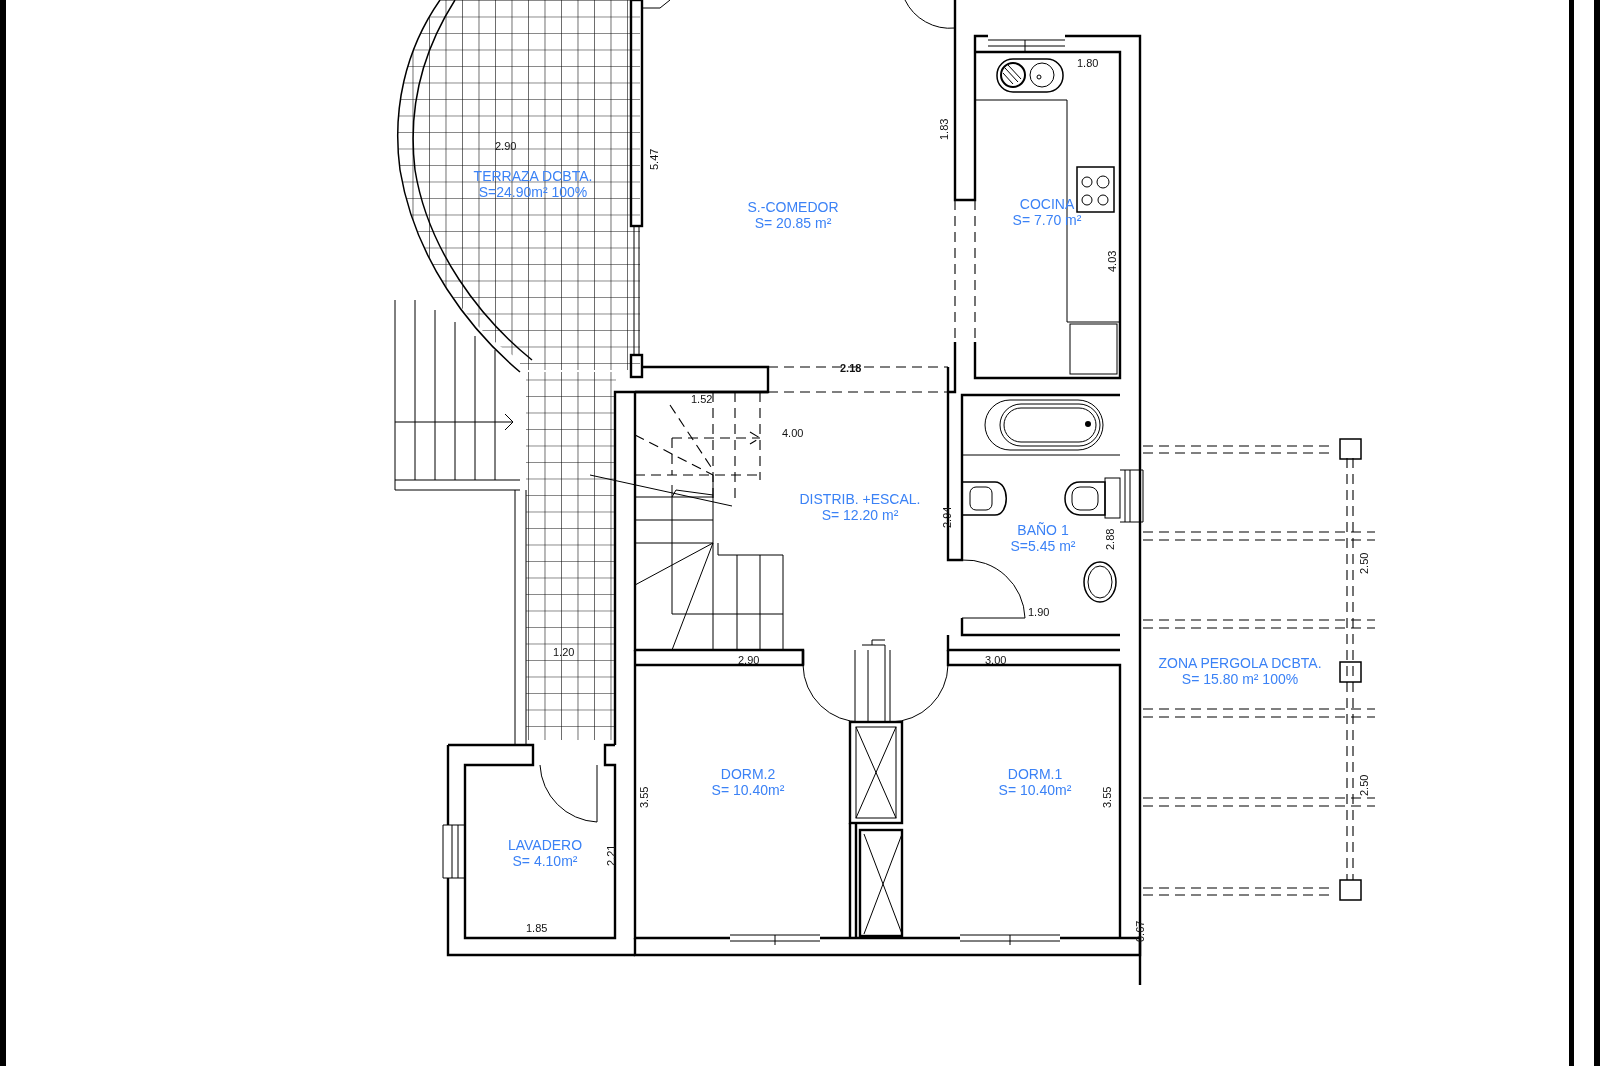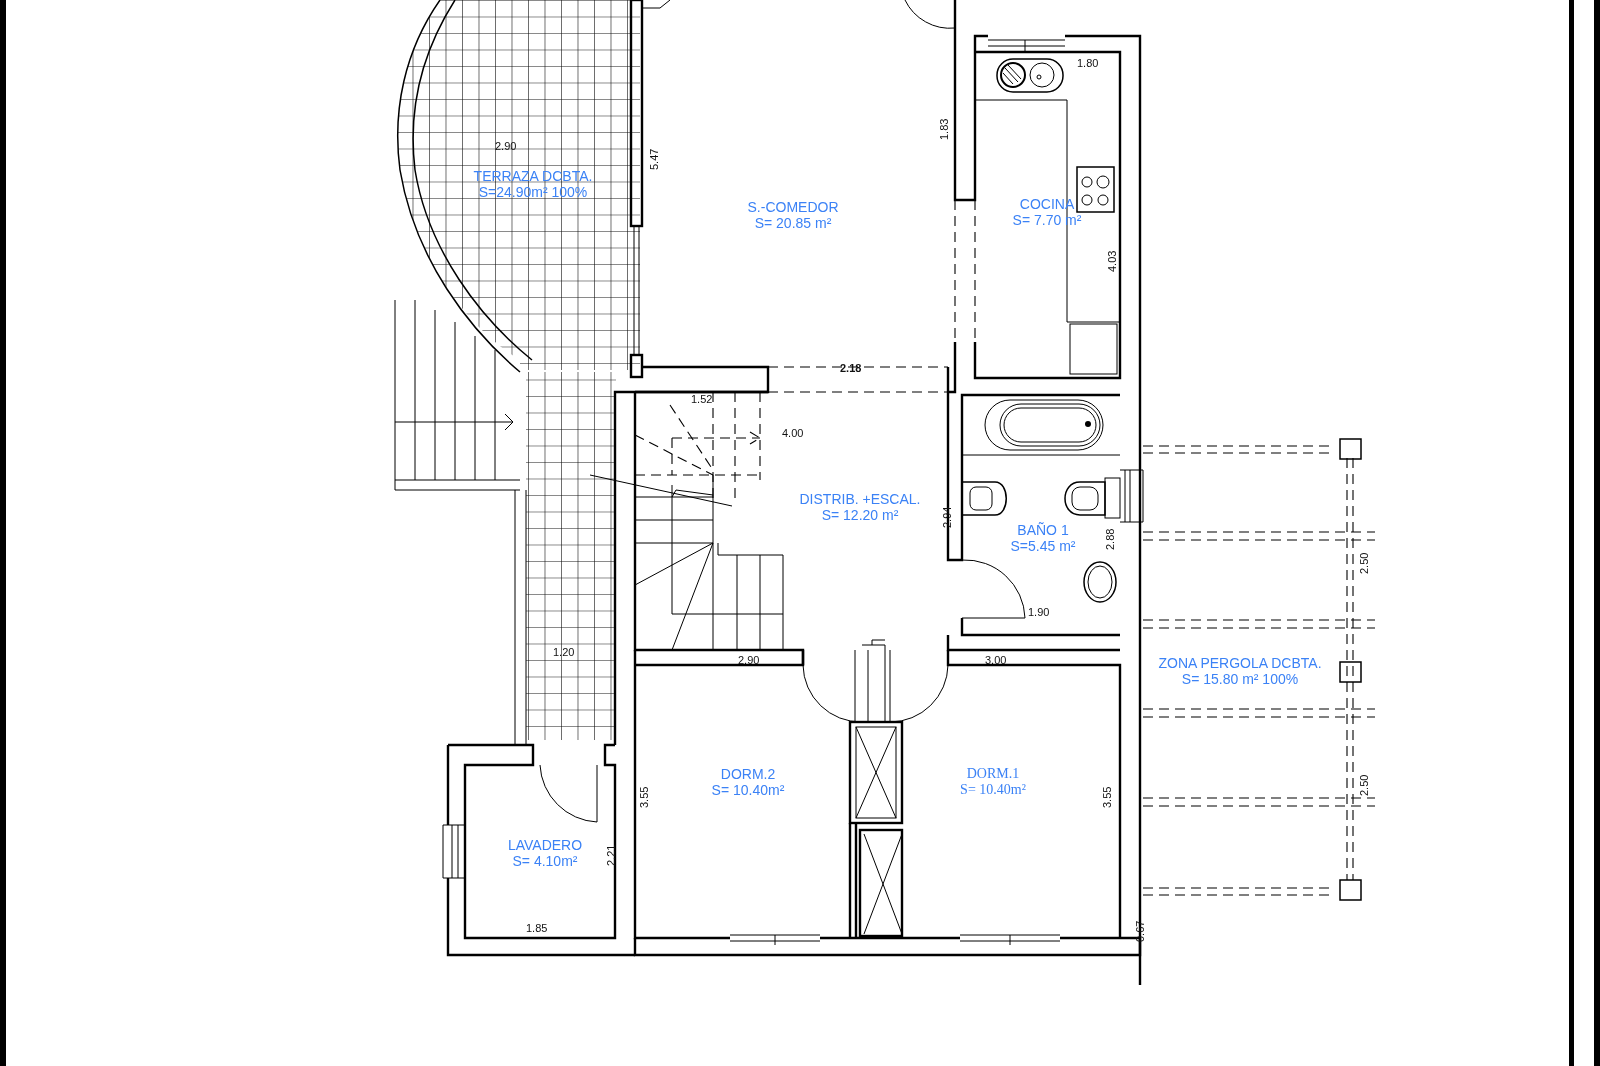--- a/index.html
+++ b/index.html
@@ -182,21 +182,21 @@
   <div>S=5.45 m²</div>
 </div>
 <div class="room-label" style="left:1240px; top:655px;">
   <div>ZONA PERGOLA DCBTA.</div>
   <div>S= 15.80 m² 100%</div>
 </div>
 <div class="room-label" style="left:748px; top:766px;">
   <div>DORM.2</div>
   <div>S= 10.40m²</div>
 </div>
-<div class="room-label" style="left:993px; top:766px;font-family:Liberation Serif, serif;">
+<div class="room-label" style="left:1035px; top:766px;">
   <div>DORM.1</div>
   <div>S= 10.40m²</div>
 </div>
 <div class="room-label" style="left:545px; top:837px;">
   <div>LAVADERO</div>
   <div>S= 4.10m²</div>
 </div>
 
 <span class="dim" style="left:495px; top:140px;">2.90</span>
 <span class="dim v" style="left:648px; top:170px;">5.47</span>

